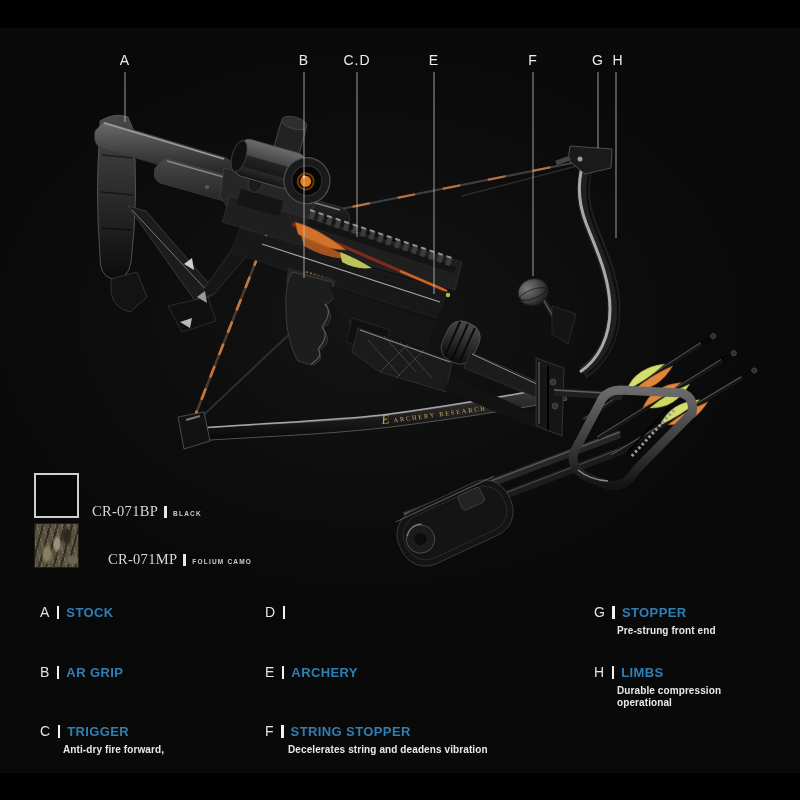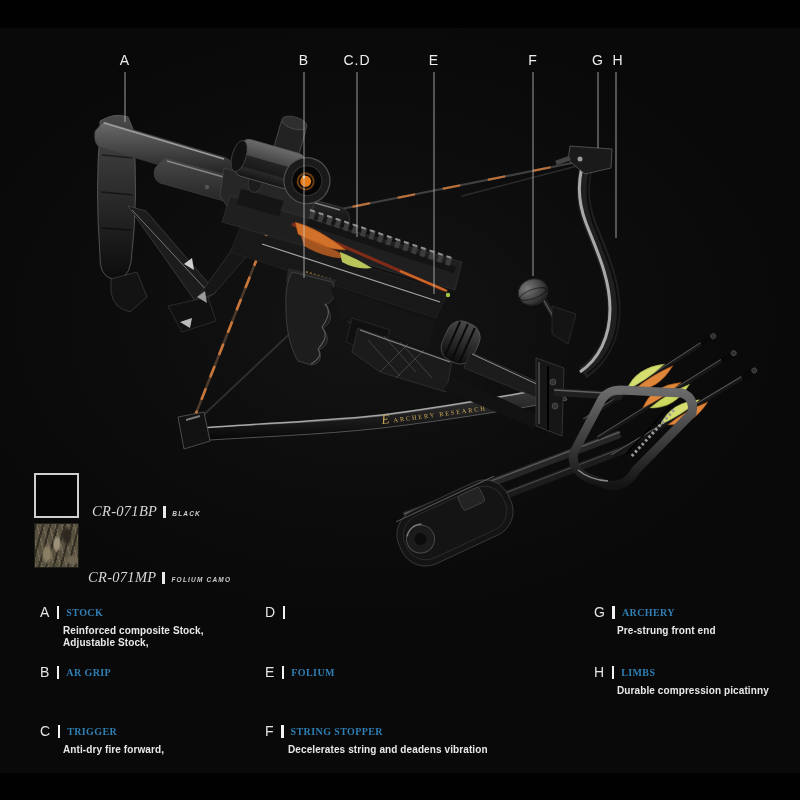--- a/index.html
+++ b/index.html
@@ -17,30 +17,30 @@
   .swatch{position:absolute;width:45px;height:45px;box-sizing:border-box;}
   #swatch-black{left:34px;top:473px;background:#050505;border:2px solid #cfcfcf;}
   #swatch-camo{left:34px;top:523px;border:1px solid #20201a;background-color:#57503f;
     background-image:
       radial-gradient(ellipse 10px 18px at 12px 30px, #8a7f63 30%, transparent 60%),
       radial-gradient(ellipse 8px 14px at 32px 12px, #2c2820 40%, transparent 70%),
       radial-gradient(ellipse 12px 8px at 38px 36px, #6e6450 40%, transparent 70%),
       radial-gradient(ellipse 6px 12px at 22px 20px, #9c9178 40%, transparent 75%),
       repeating-linear-gradient(105deg, rgba(20,17,12,.55) 0 2px, transparent 2px 7px),
       repeating-linear-gradient(75deg, rgba(150,140,115,.35) 0 1.5px, transparent 1.5px 6px);}
-  .variant-label{position:absolute;display:flex;align-items:baseline;color:#d8d8d8;font-style:italic;}
+  .variant-label{position:absolute;display:flex;align-items:baseline;color:#d8d8d8;}
   .variant-model{font-family:"Liberation Serif", serif;font-size:14.5px;letter-spacing:.3px;}
   .variant-bar{width:3px;height:12px;background:#e9e9e9;margin:0 6px;align-self:center;}
   .variant-finish{font-size:6.5px;font-weight:bold;letter-spacing:1.2px;color:#cdcdcd;}
   
   .spec{position:absolute;}
   .spec-head{display:flex;align-items:center;margin-bottom:5px;}
   .spec-letter{font-size:14px;color:#e4e4e4;letter-spacing:.5px;}
   .spec-bar{width:2.5px;height:13px;background:#f2f2f2;margin:0 7px 0 7px;}
-  .spec-title{font-family:Liberation Serif, serif;font-weight:bold;font-size:10px;
+  .spec-title{font-family:Liberation Sans, sans-serif;font-weight:bold;font-size:13px;
               color:#2f7fb5;letter-spacing:.4px;}
   .spec-body{margin-left:23px;font-size:10px;font-weight:bold;line-height:12px;
              color:#e8e8e8;letter-spacing:.1px;}
 </style>
 </head>
 <body>
 
 <div id="stage">
   <div class="band" id="band-top"></div>
   <div class="band" id="band-bottom"></div>
@@ -267,33 +267,32 @@
   <div class="cline" style="left:598px;top:72px;height:76px;"></div>
   <div class="cline" style="left:616px;top:72px;height:166px;"></div>
 
   <div class="swatch" id="swatch-black"></div>
   <div class="variant-label" style="left:92px;top:503px;">
     <span class="variant-model">CR-071BP</span>
     <span class="variant-bar"></span>
     <span class="variant-finish">BLACK</span>
   </div>
   <div class="swatch" id="swatch-camo"></div>
-  <div class="variant-label" style="left:88px;top:551px;margin-top:18px;">
+  <div class="variant-label" style="left:108px;top:551px;">
     <span class="variant-model">CR-071MP</span>
     <span class="variant-bar"></span>
     <span class="variant-finish">FOLIUM CAMO</span>
   </div>
 
   <div class="spec" style="left:40px;top:604px;width:170px;">
     <div class="spec-head">
         <span class="spec-letter">A</span>
         <span class="spec-bar"></span>
         <span class="spec-title">STOCK</span>
       </div>
-    <div class="spec-body">Reinforced composite Stock, Adjustable Stock,</div>
   </div>
   <div class="spec" style="left:40px;top:664px;width:170px;">
     <div class="spec-head">
         <span class="spec-letter">B</span>
         <span class="spec-bar"></span>
         <span class="spec-title">AR GRIP</span>
       </div>
   </div>
   <div class="spec" style="left:40px;top:723px;width:170px;">
     <div class="spec-head">
@@ -307,41 +306,41 @@
   <div class="spec" style="left:265px;top:604px;width:232px;">
     <div class="spec-head">
         <span class="spec-letter">D</span>
         <span class="spec-bar"></span>
       </div>
   </div>
   <div class="spec" style="left:265px;top:664px;width:232px;">
     <div class="spec-head">
         <span class="spec-letter">E</span>
         <span class="spec-bar"></span>
-        <span class="spec-title">FOLIUM</span>
+        <span class="spec-title">ARCHERY</span>
       </div>
   </div>
   <div class="spec" style="left:265px;top:723px;width:232px;">
     <div class="spec-head">
         <span class="spec-letter">F</span>
         <span class="spec-bar"></span>
         <span class="spec-title">STRING STOPPER</span>
       </div>
     <div class="spec-body">Decelerates string and deadens vibration</div>
   </div>
 
   <div class="spec" style="left:594px;top:604px;width:180px;">
     <div class="spec-head">
         <span class="spec-letter">G</span>
         <span class="spec-bar"></span>
-        <span class="spec-title">ARCHERY</span>
+        <span class="spec-title">STOPPER</span>
       </div>
     <div class="spec-body">Pre-strung front end</div>
   </div>
   <div class="spec" style="left:594px;top:664px;width:180px;">
     <div class="spec-head">
         <span class="spec-letter">H</span>
         <span class="spec-bar"></span>
         <span class="spec-title">LIMBS</span>
       </div>
-    <div class="spec-body">Durable compression picatinny</div>
+    <div class="spec-body">Durable compression operational</div>
   </div>
 </div>
 
 </body></html>

